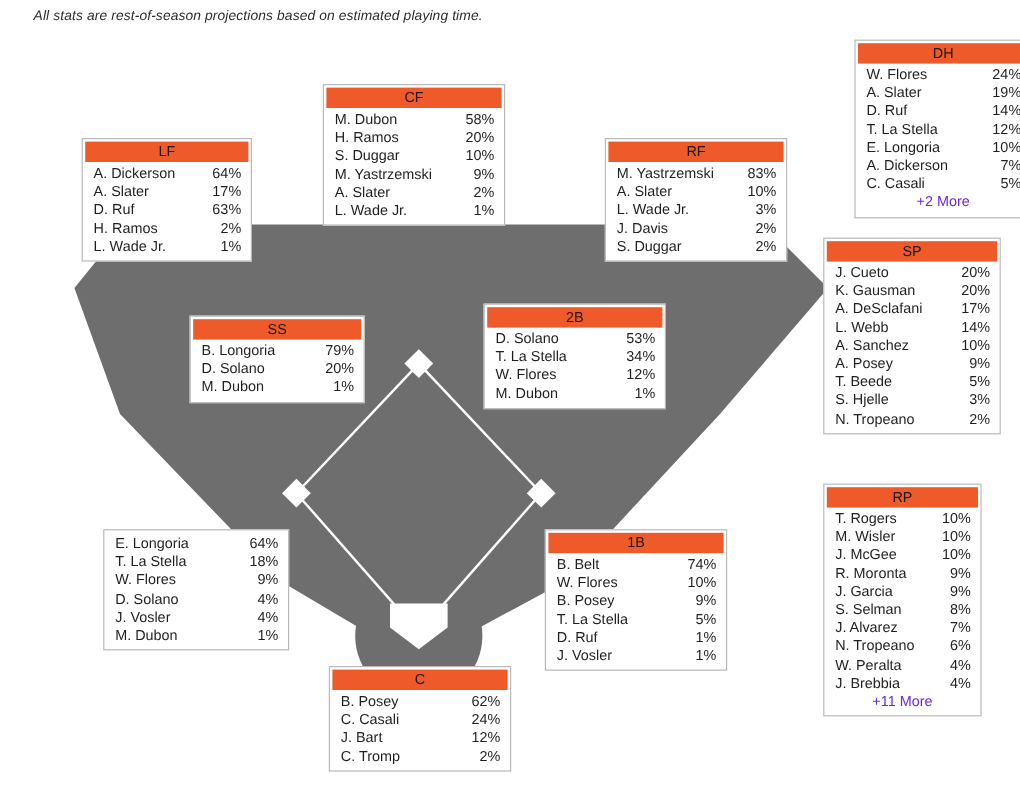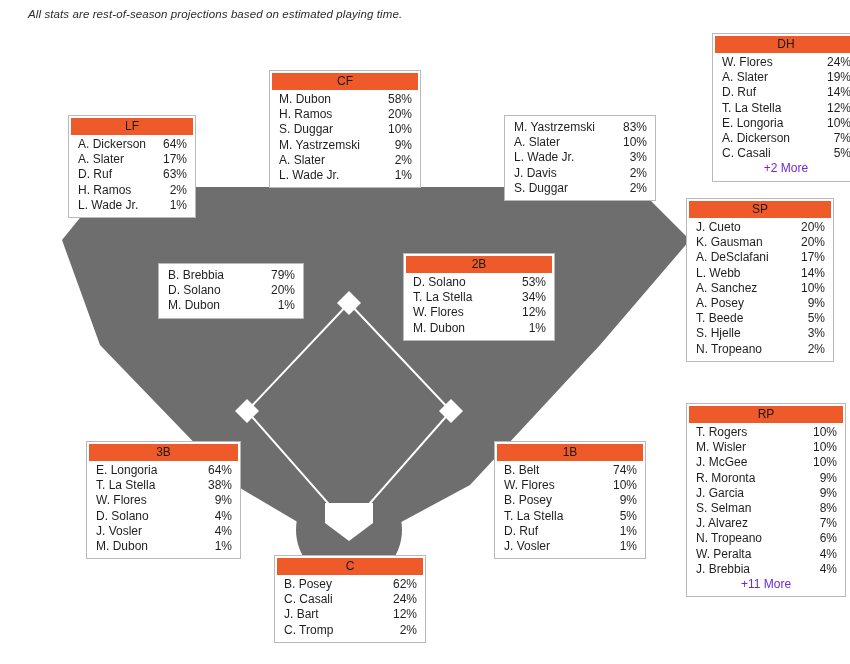--- a/index.html
+++ b/index.html
@@ -69,33 +69,33 @@
   .pos-row .pct { text-align: right; }
   .pos-more {
     font-size: 12px;
     line-height: 15.2px;
     color: #6d28d9;
     text-align: center;
     padding: 0 6px;
   }
 
   
-  #box-lf { left: 68px;  top: 115px; width: 128px; }
+  #box-lf { left: 68px;  top: 115px; width: 142px; }
   #box-cf { left: 269px; top: 70px;  width: 152px; }
   #box-rf { left: 504px; top: 115px; width: 152px; }
   #box-ss { left: 158px; top: 263px; width: 146px; }
   #box-2b { left: 403px; top: 253px; width: 152px; }
   #box-3b { left: 86px;  top: 441px; width: 155px; }
-  #box-1b { left: 454px; top: 441px; width: 152px; margin-left: 40px; }
+  #box-1b { left: 454px; top: 441px; width: 152px; }
   #box-c  { left: 274px; top: 555px; width: 152px; }
 
   
   #box-dh { left: 712px; top: 33px;  width: 148px; }
   #box-sp { left: 686px; top: 198px; width: 148px; }
-  #box-rp { left: 686px; top: 403px; width: 160px; }
+  #box-rp { left: 686px; top: 403px; width: 132px; }
 </style>
 </head>
 <body>
 
 <div id="stage">
 
   <div id="note">All stats are rest-of-season projections based on estimated playing time.</div>
 
   <svg id="field-svg" viewBox="0 0 850 664">
 
@@ -162,20 +162,21 @@
           <span class="nm">A. Slater</span>
           <span class="pct">2%</span>
         </div>
         <div class="pos-row">
           <span class="nm">L. Wade Jr.</span>
           <span class="pct">1%</span>
         </div>
       </div>
     </div>
   <div class="pos-box" id="box-rf">
+      <div class="pos-header">RF</div>
       <div class="pos-body">
         <div class="pos-row">
           <span class="nm">M. Yastrzemski</span>
           <span class="pct">83%</span>
         </div>
         <div class="pos-row">
           <span class="nm">A. Slater</span>
           <span class="pct">10%</span>
         </div>
         <div class="pos-row">
@@ -186,23 +187,24 @@
           <span class="nm">J. Davis</span>
           <span class="pct">2%</span>
         </div>
         <div class="pos-row">
           <span class="nm">S. Duggar</span>
           <span class="pct">2%</span>
         </div>
       </div>
     </div>
   <div class="pos-box" id="box-ss">
-      <div class="pos-body">
-        <div class="pos-row">
-          <span class="nm">B. Brebbia</span>
+      <div class="pos-header">SS</div>
+      <div class="pos-body">
+        <div class="pos-row">
+          <span class="nm">B. Longoria</span>
           <span class="pct">79%</span>
         </div>
         <div class="pos-row">
           <span class="nm">D. Solano</span>
           <span class="pct">20%</span>
         </div>
         <div class="pos-row">
           <span class="nm">M. Dubon</span>
           <span class="pct">1%</span>
         </div>
@@ -223,29 +225,28 @@
           <span class="nm">W. Flores</span>
           <span class="pct">12%</span>
         </div>
         <div class="pos-row">
           <span class="nm">M. Dubon</span>
           <span class="pct">1%</span>
         </div>
       </div>
     </div>
   <div class="pos-box" id="box-3b">
-      <div class="pos-header">3B</div>
       <div class="pos-body">
         <div class="pos-row">
           <span class="nm">E. Longoria</span>
           <span class="pct">64%</span>
         </div>
         <div class="pos-row">
           <span class="nm">T. La Stella</span>
-          <span class="pct">38%</span>
+          <span class="pct">18%</span>
         </div>
         <div class="pos-row">
           <span class="nm">W. Flores</span>
           <span class="pct">9%</span>
         </div>
         <div class="pos-row">
           <span class="nm">D. Solano</span>
           <span class="pct">4%</span>
         </div>
         <div class="pos-row">

